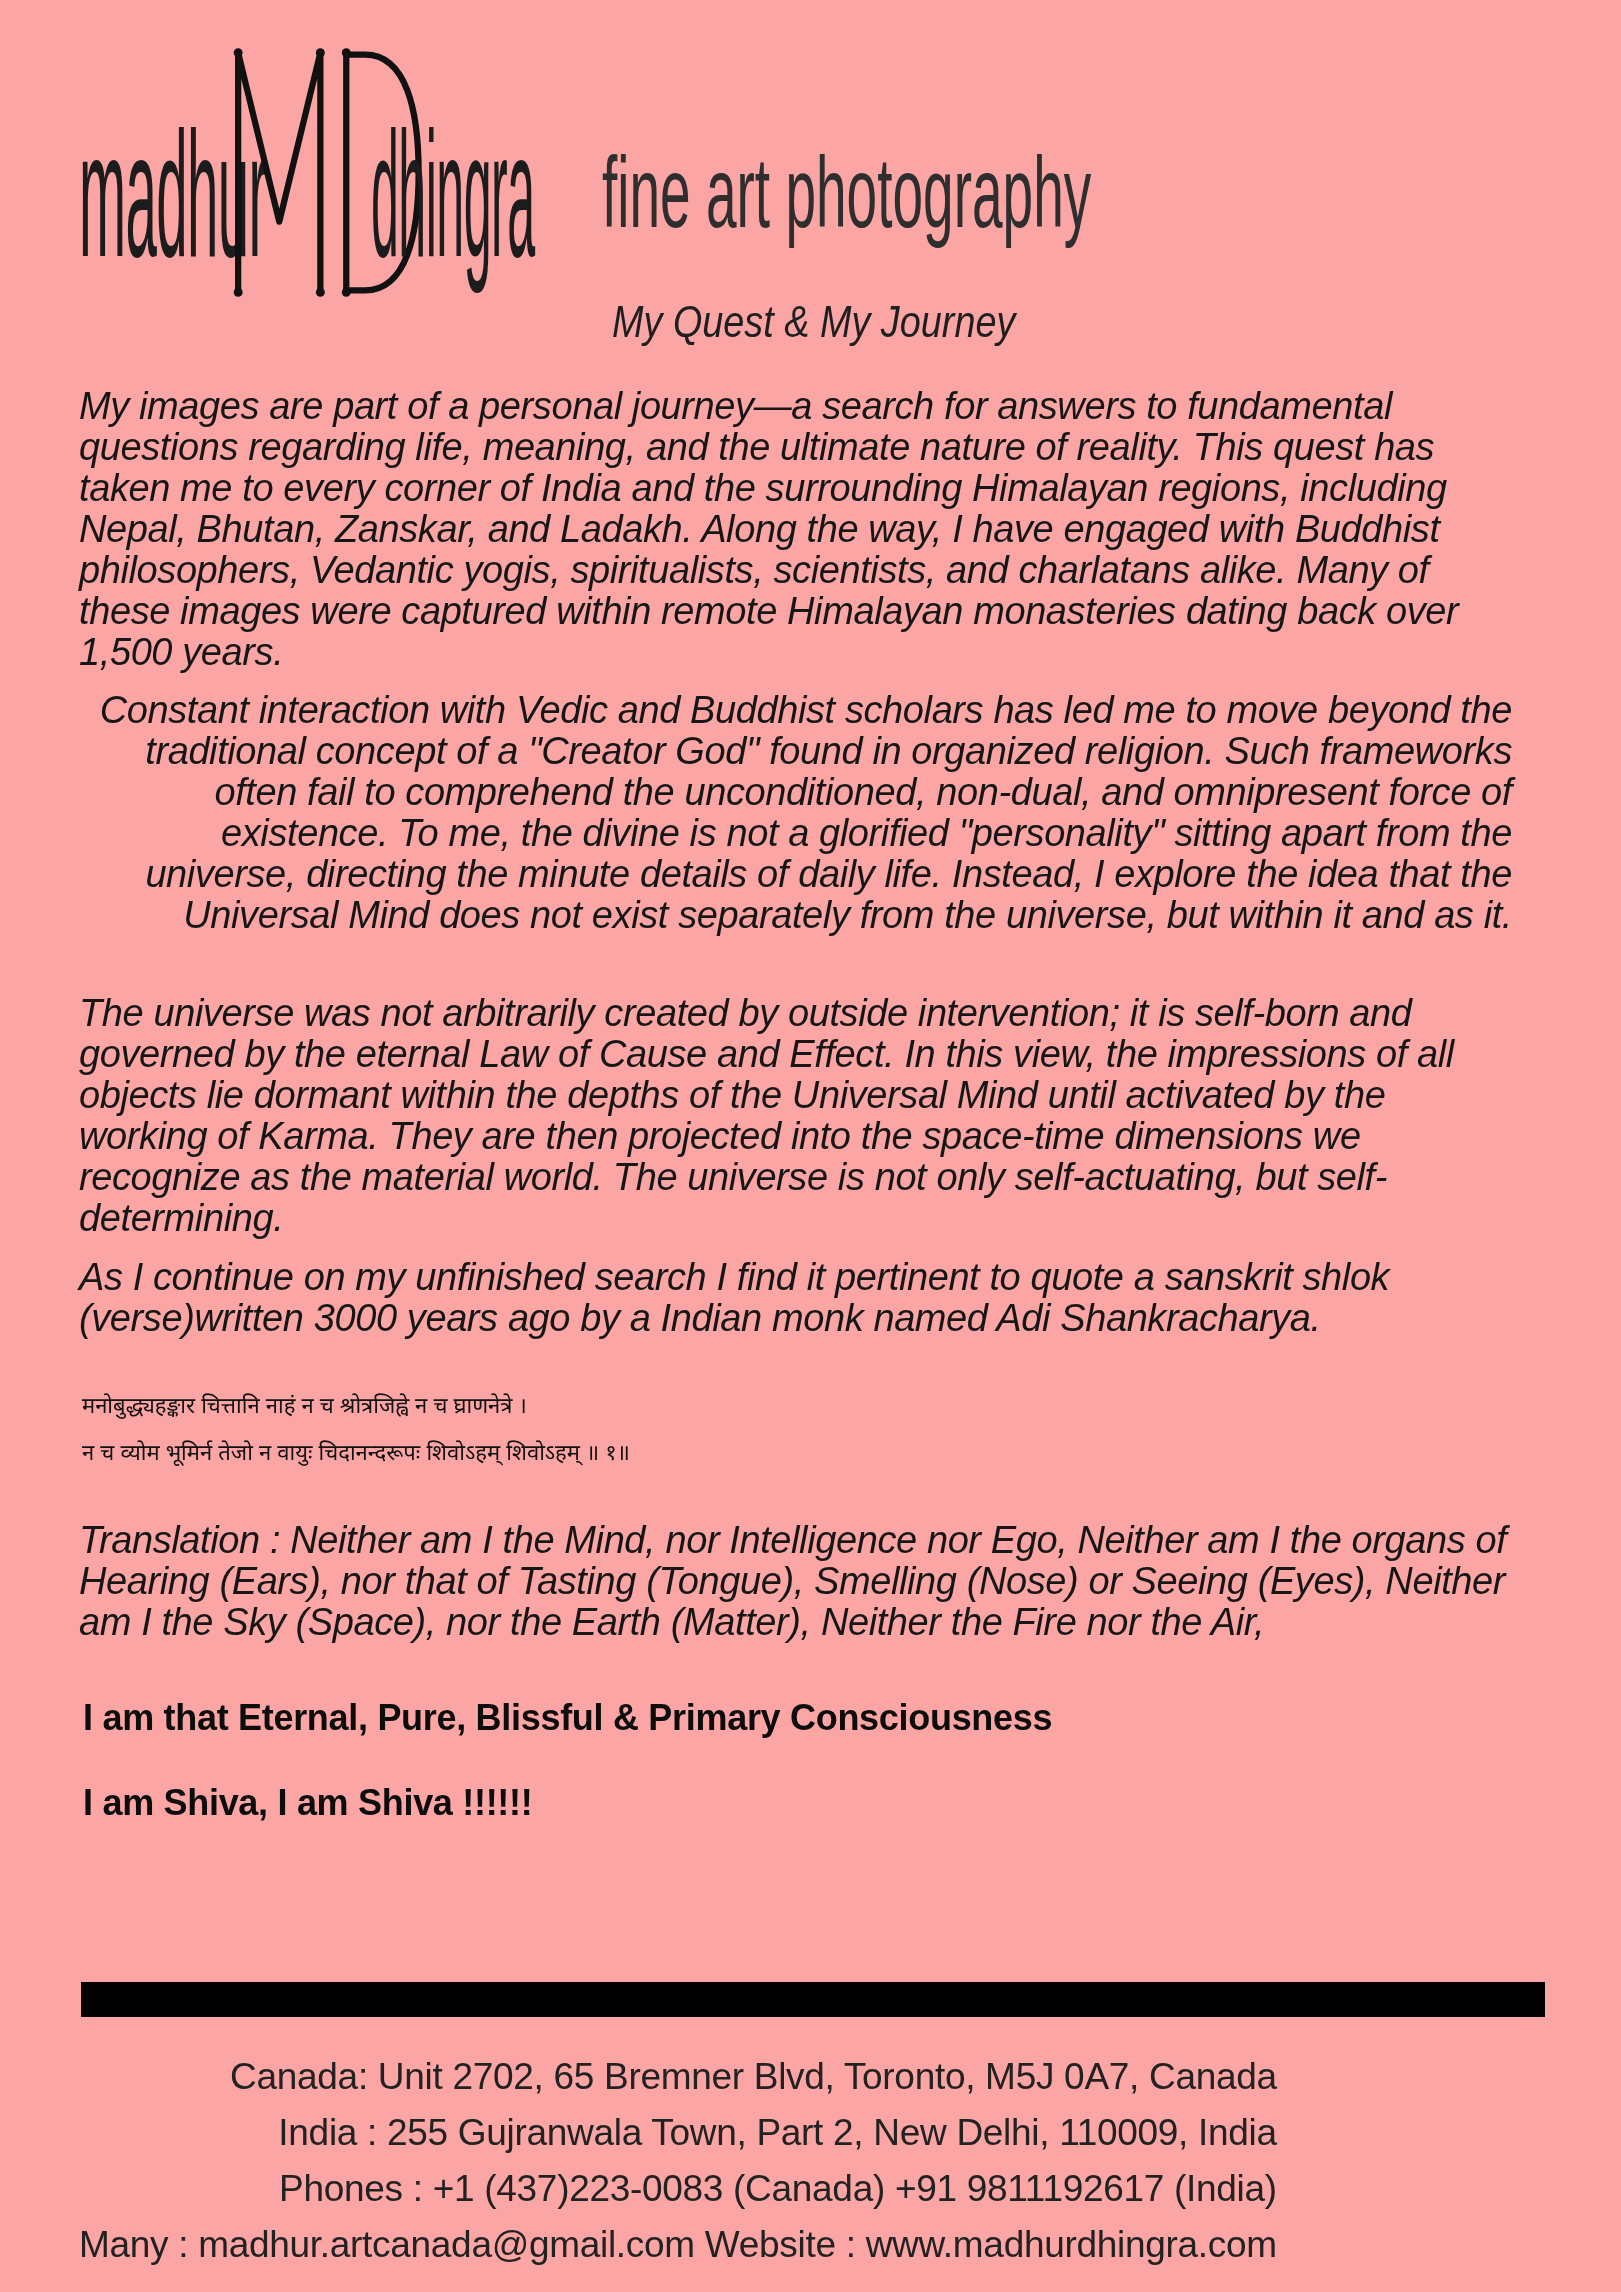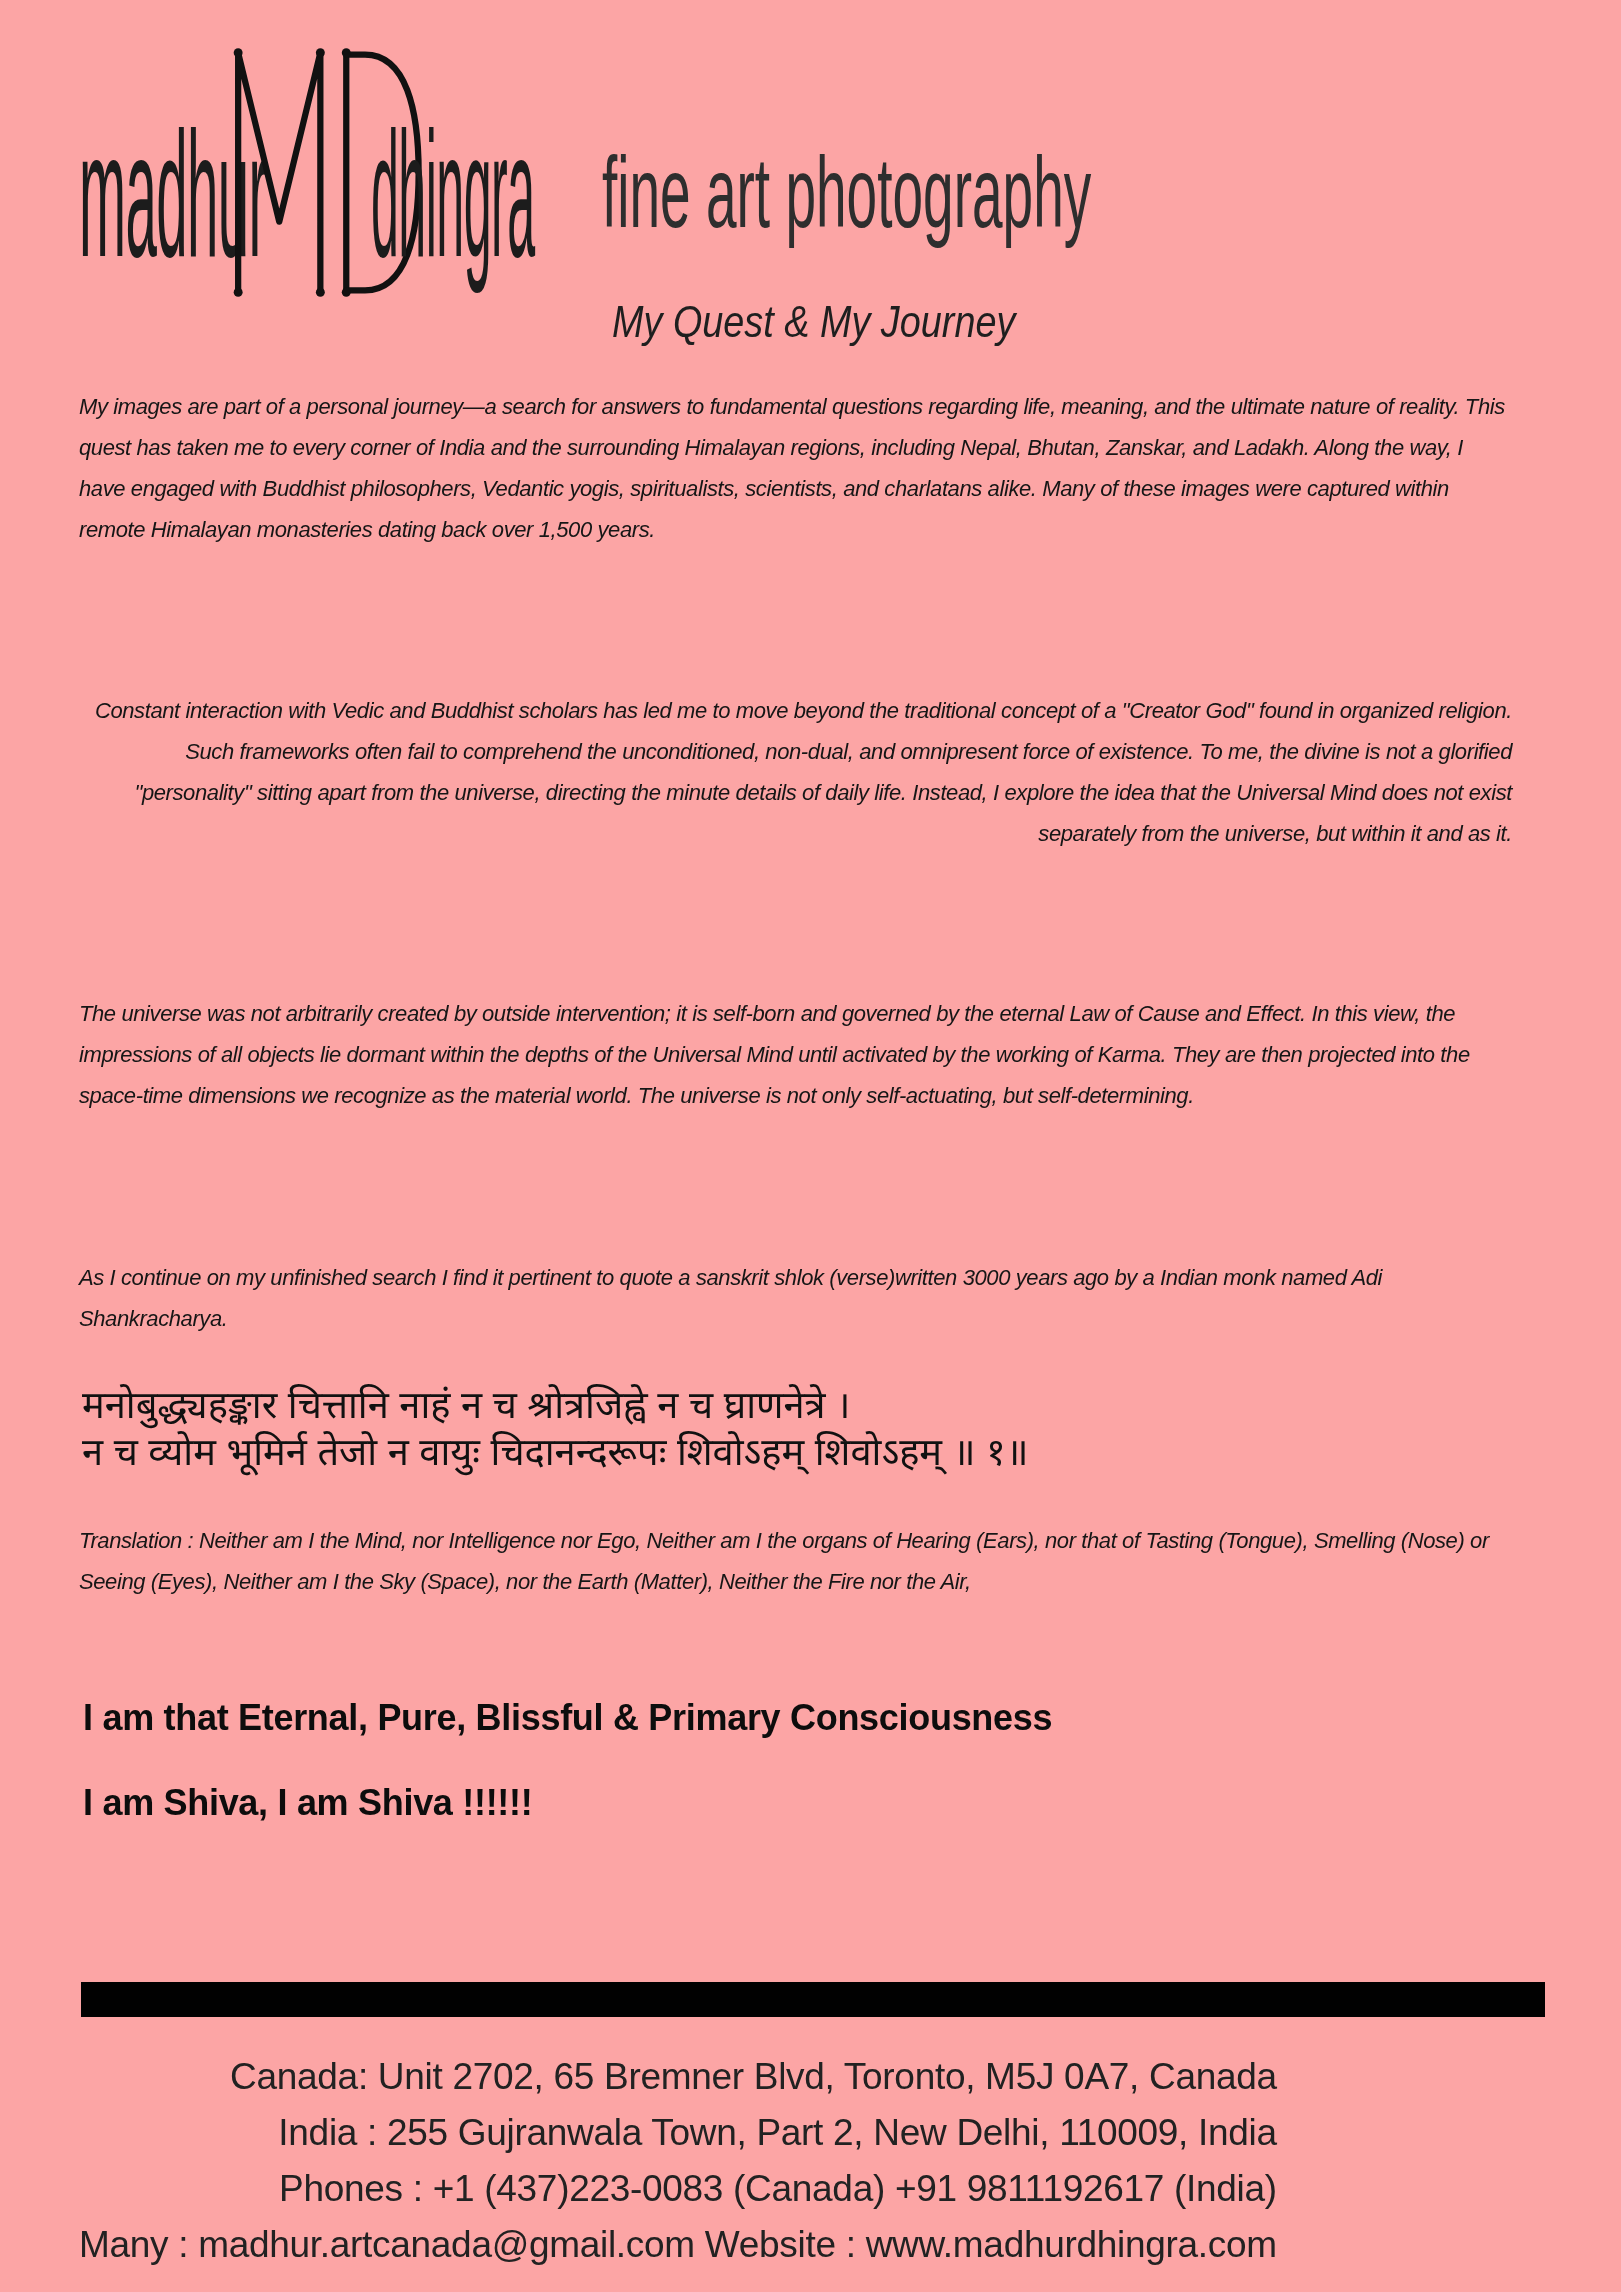--- a/index.html
+++ b/index.html
@@ -51,38 +51,38 @@
     white-space:nowrap;
     transform-origin:left top;
     transform:scaleX(0.84);
   }
   
   .para{
     position:absolute;
     left:79px;
     width:1433px;
     margin:0;
-    font-size:22px;
+    font-size:38px;
     line-height:41px;
     font-style:italic;
     font-weight:400;
     letter-spacing:-0.4px;
     color:#161616;
   }
   .p1{top:386px;}
   .p2{top:690px;text-align:right;}
   .p3{top:993px;}
   .p4{top:1257px;}
   .translation{top:1520px;}
   .sanskrit{
     position:absolute;
     left:82px;
     top:1382px;
     margin:0;
-    font-size:38px;
+    font-size:22px;
     line-height:47px;
     font-style:normal;
     color:#111111;
     letter-spacing:0;
     width:1451px;
   }
   .statement{
     position:absolute;
     left:79px;
     margin:4px;

